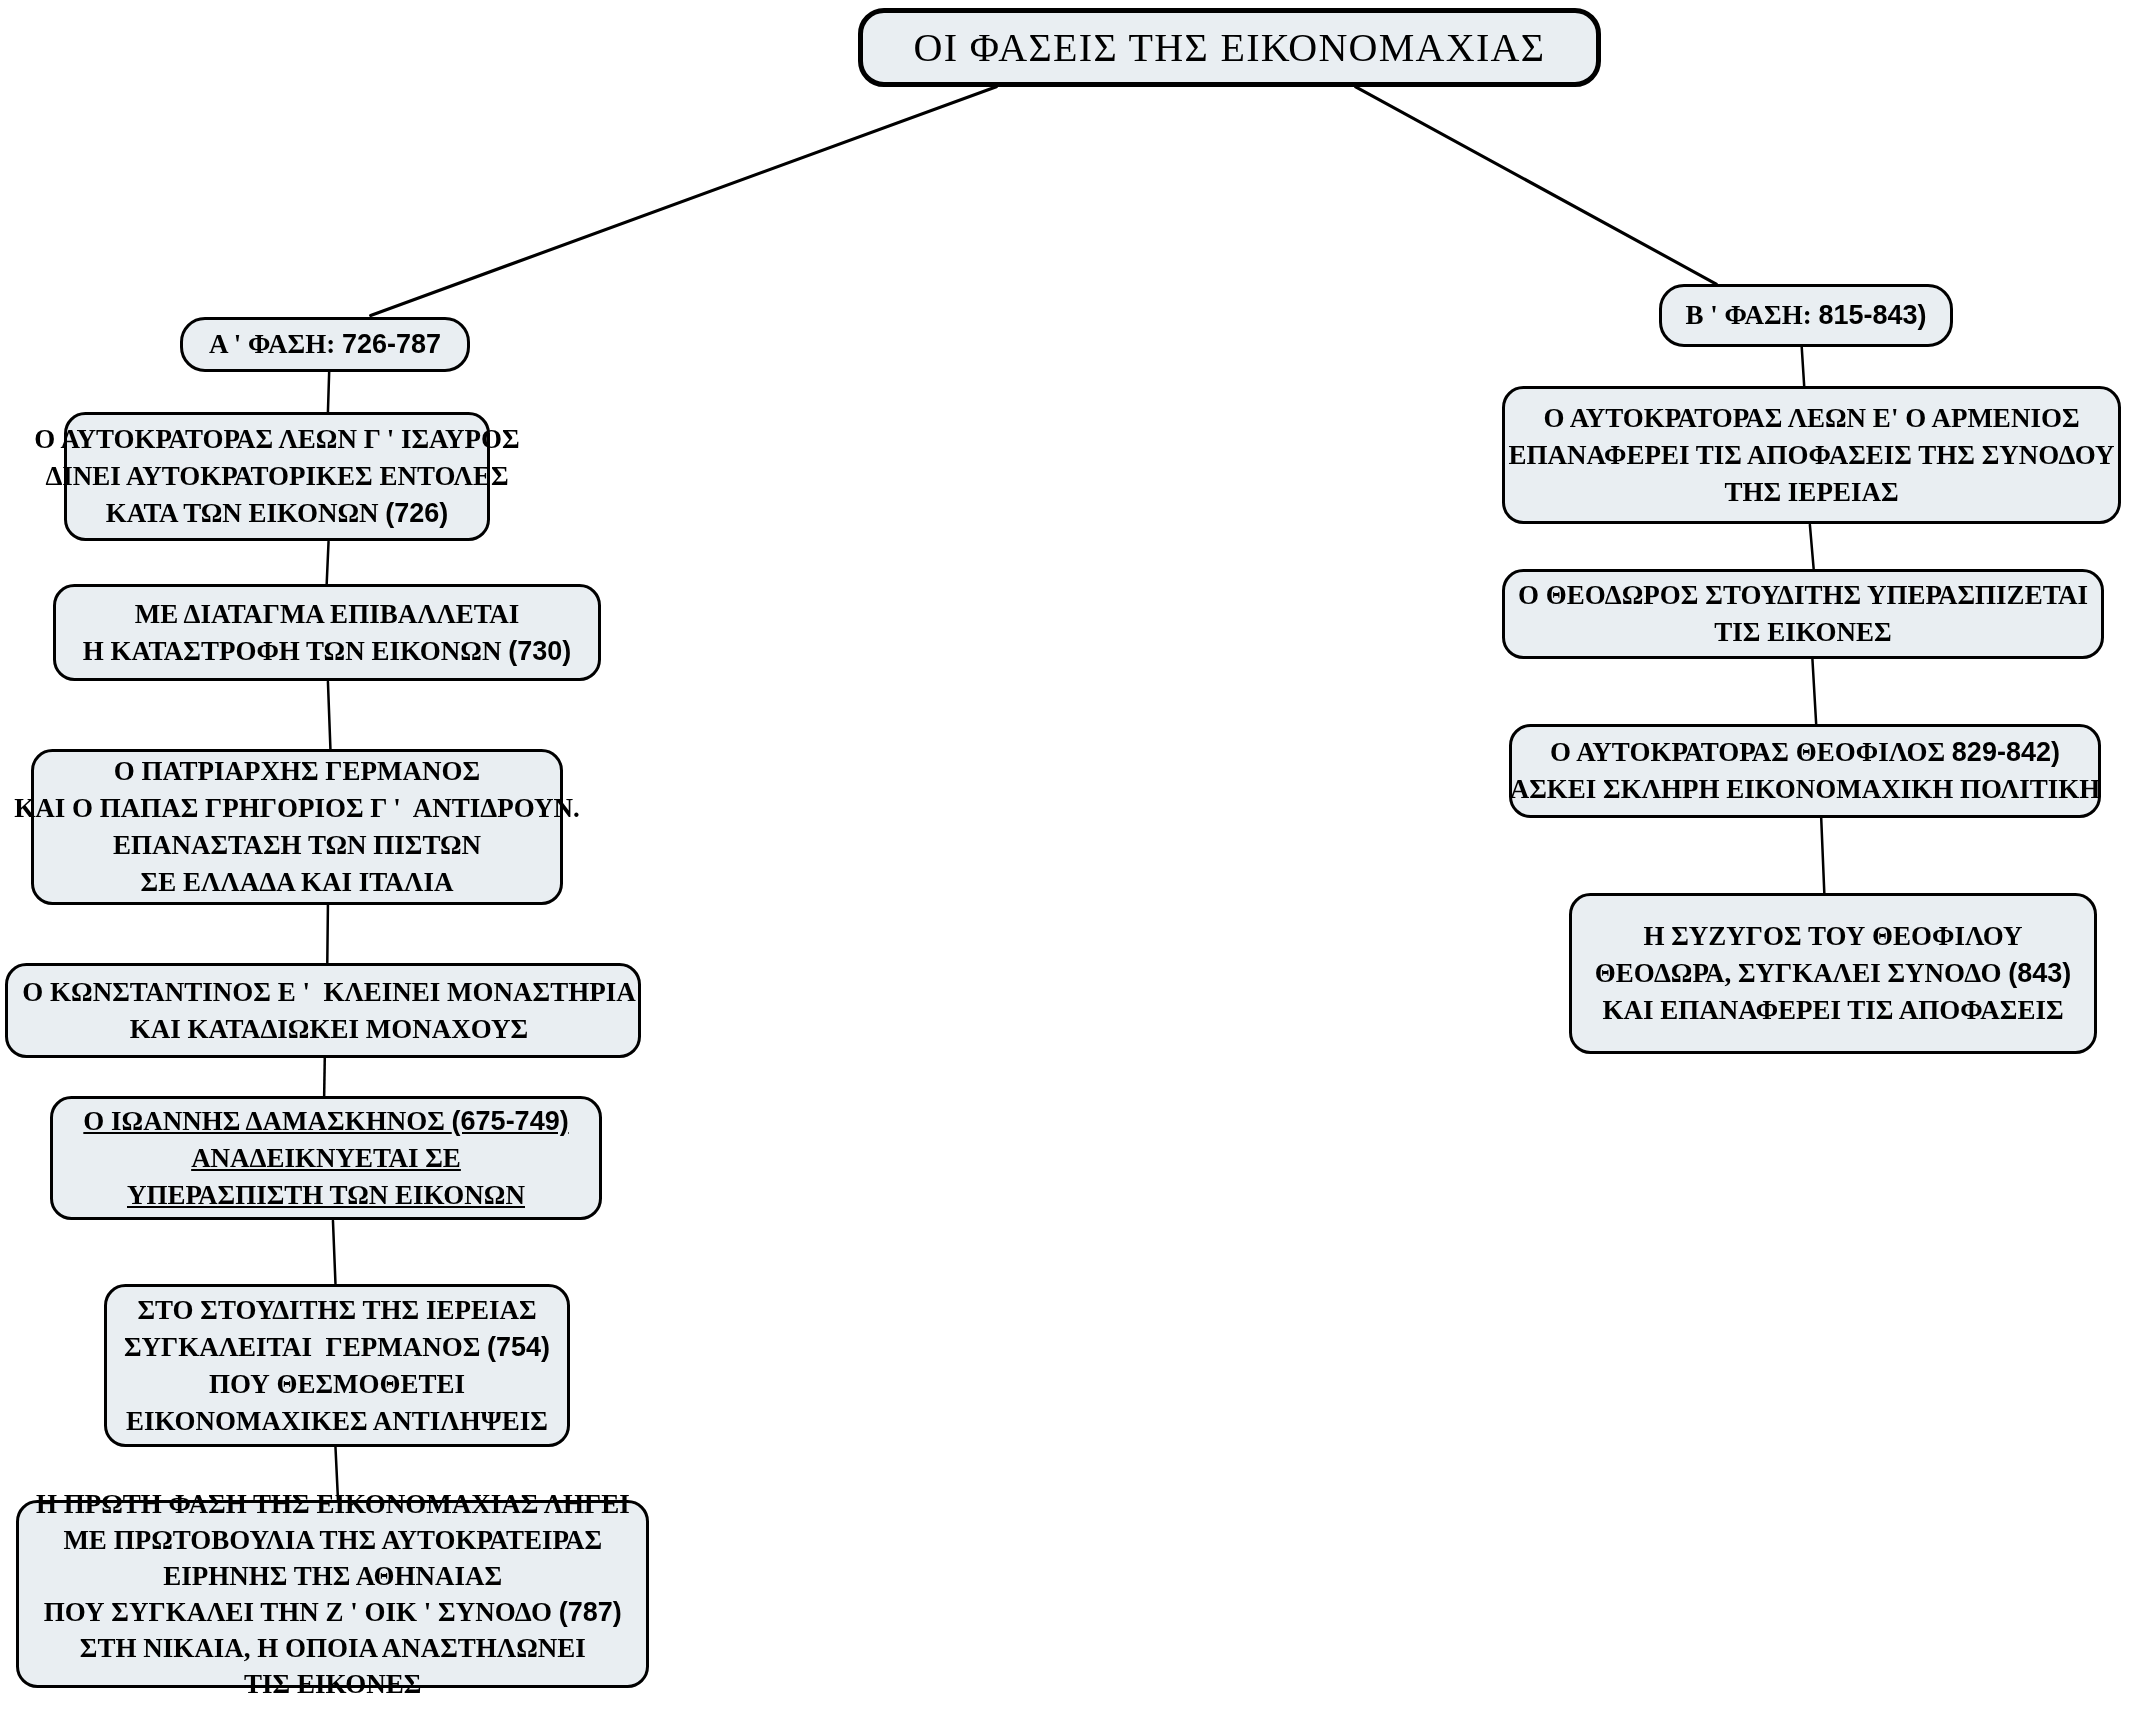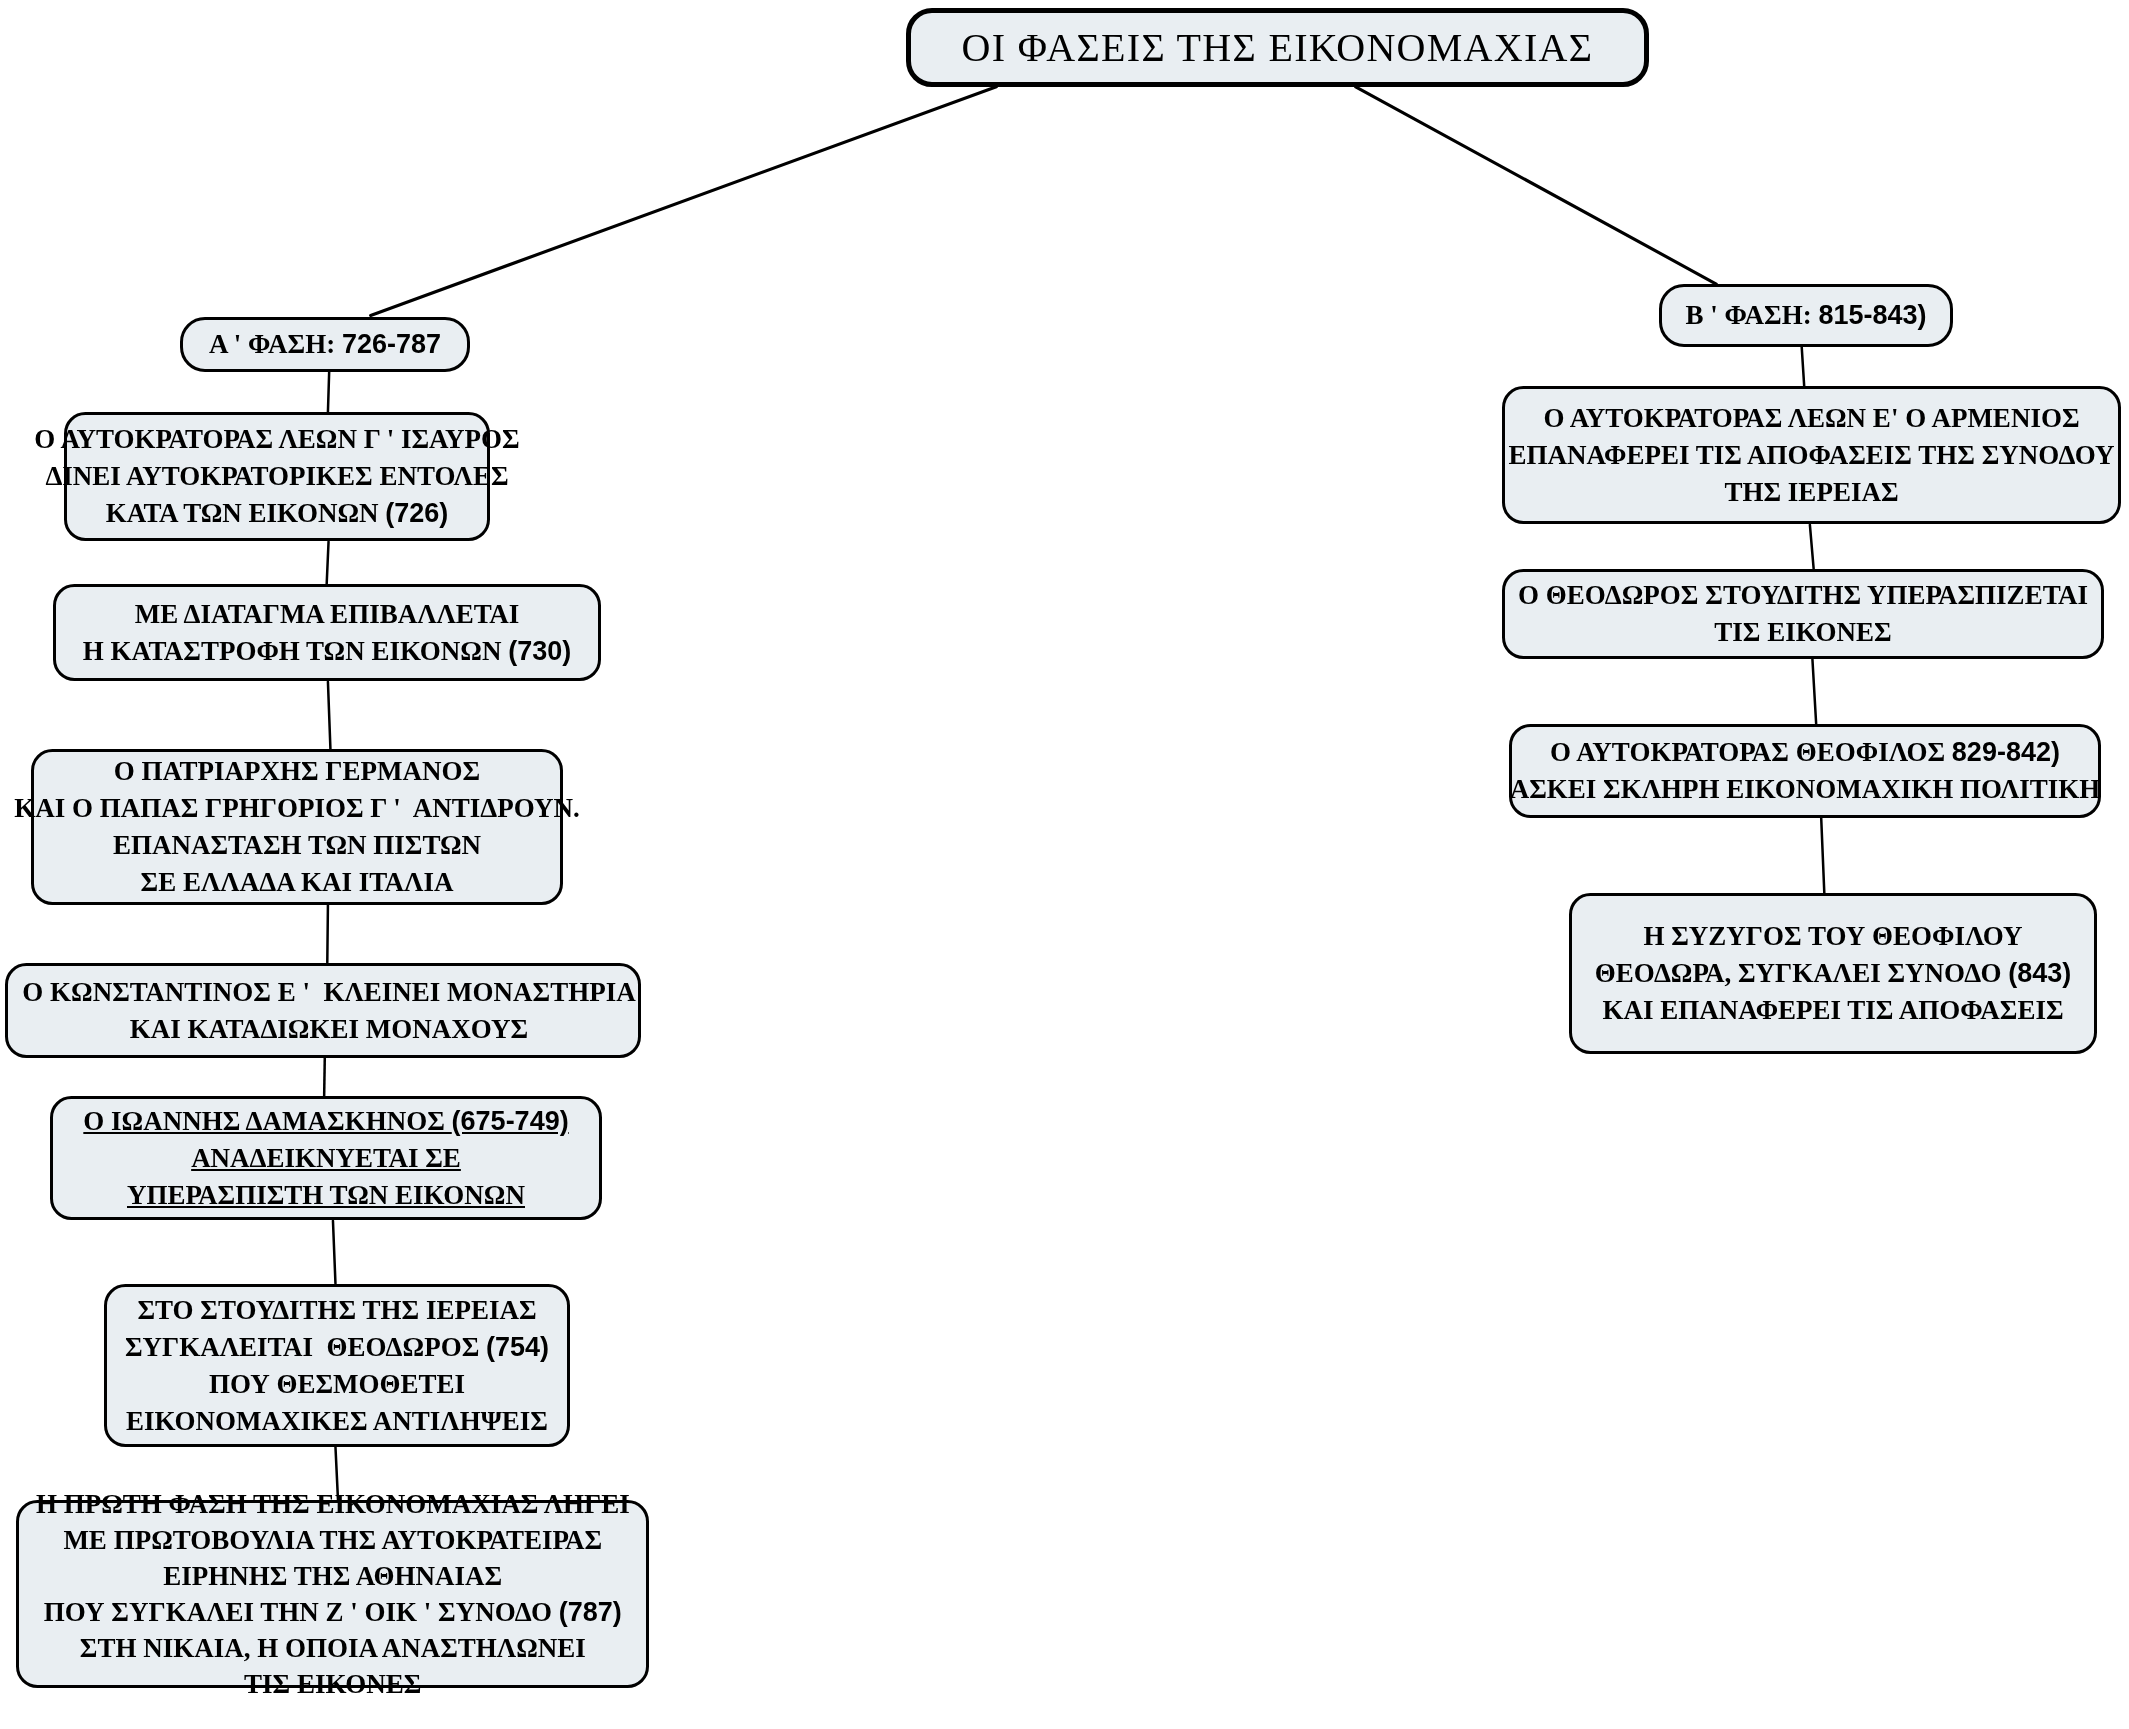--- a/index.html
+++ b/index.html
@@ -73,21 +73,21 @@
       <line x1="517" y1="1683" x2="516" y2="1745"></line>
       <line x1="530" y1="1943" x2="534" y2="2043"></line>
       <line x1="534" y1="2303" x2="538" y2="2387"></line>
       <line x1="2868" y1="552" x2="2872" y2="615"></line>
       <line x1="2881" y1="835" x2="2887" y2="905"></line>
       <line x1="2885" y1="1048" x2="2891" y2="1152"></line>
       <line x1="2899" y1="1301" x2="2904" y2="1422"></line>
     </g>
   </svg>
 
-  <div class="box title-box" style="left:906px;top:8.2px;width:743px;height:79px;">
+  <div class="box title-box" style="left:858px;top:8.2px;width:743px;height:79px;">
       <div class="line"><span class="serif">ΟΙ ΦΑΣΕΙΣ ΤΗΣ ΕΙΚΟΝΟΜΑΧΙΑΣ</span></div>
     </div>
 
   <div class="box phase-label" style="left:180px;top:317px;width:290px;height:55px;">
       <div class="line"><span class="serif">Α ' ΦΑΣΗ: </span><span class="sans">726-787</span></div>
     </div>
 
   <div class="box phase-label" style="left:1659px;top:284px;width:294px;height:63px;">
       <div class="line"><span class="serif">Β ' ΦΑΣΗ: </span><span class="sans">815-843)</span></div>
     </div>
@@ -116,21 +116,21 @@
     </div>
 
   <div class="box" style="left:50px;top:1096px;width:552px;height:124px;text-decoration:underline;">
       <div class="line"><span class="serif">Ο ΙΩΑΝΝΗΣ ΔΑΜΑΣΚΗΝΟΣ </span><span class="sans">(675-749)</span></div>
       <div class="line"><span class="serif">ΑΝΑΔΕΙΚΝΥΕΤΑΙ ΣΕ</span></div>
       <div class="line"><span class="serif">ΥΠΕΡΑΣΠΙΣΤΗ ΤΩΝ ΕΙΚΟΝΩΝ</span></div>
     </div>
 
   <div class="box" style="left:104px;top:1284px;width:466px;height:163px;">
       <div class="line"><span class="serif">ΣΤΟ ΣΤΟΥΔΙΤΗΣ ΤΗΣ ΙΕΡΕΙΑΣ</span></div>
-      <div class="line"><span class="serif">ΣΥΓΚΑΛΕΙΤΑΙ  ΘΕΟΔΩΡΟΣ </span><span class="sans">(754)</span></div>
+      <div class="line"><span class="serif">ΣΥΓΚΑΛΕΙΤΑΙ  ΓΕΡΜΑΝΟΣ </span><span class="sans">(754)</span></div>
       <div class="line"><span class="serif">ΠΟΥ ΘΕΣΜΟΘΕΤΕΙ</span></div>
       <div class="line"><span class="serif">ΕΙΚΟΝΟΜΑΧΙΚΕΣ ΑΝΤΙΛΗΨΕΙΣ</span></div>
     </div>
 
   <div class="box tight" style="left:16.3px;top:1500px;width:633px;height:188px;">
       <div class="line"><span class="serif">Η ΠΡΩΤΗ ΦΑΣΗ ΤΗΣ ΕΙΚΟΝΟΜΑΧΙΑΣ ΛΗΓΕΙ</span></div>
       <div class="line"><span class="serif">ΜΕ ΠΡΩΤΟΒΟΥΛΙΑ ΤΗΣ ΑΥΤΟΚΡΑΤΕΙΡΑΣ</span></div>
       <div class="line"><span class="serif">ΕΙΡΗΝΗΣ ΤΗΣ ΑΘΗΝΑΙΑΣ</span></div>
       <div class="line"><span class="serif">ΠΟΥ ΣΥΓΚΑΛΕΙ ΤΗΝ Ζ ' ΟΙΚ ' ΣΥΝΟΔΟ </span><span class="sans">(787)</span></div>
       <div class="line"><span class="serif">ΣΤΗ ΝΙΚΑΙΑ, Η ΟΠΟΙΑ ΑΝΑΣΤΗΛΩΝΕΙ</span></div>

